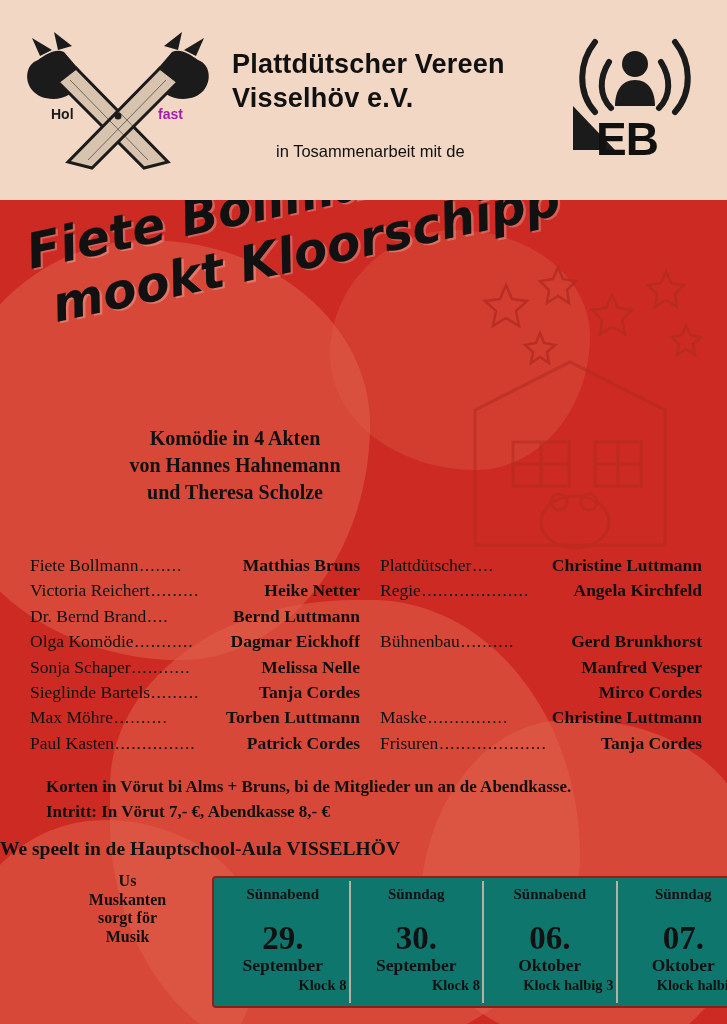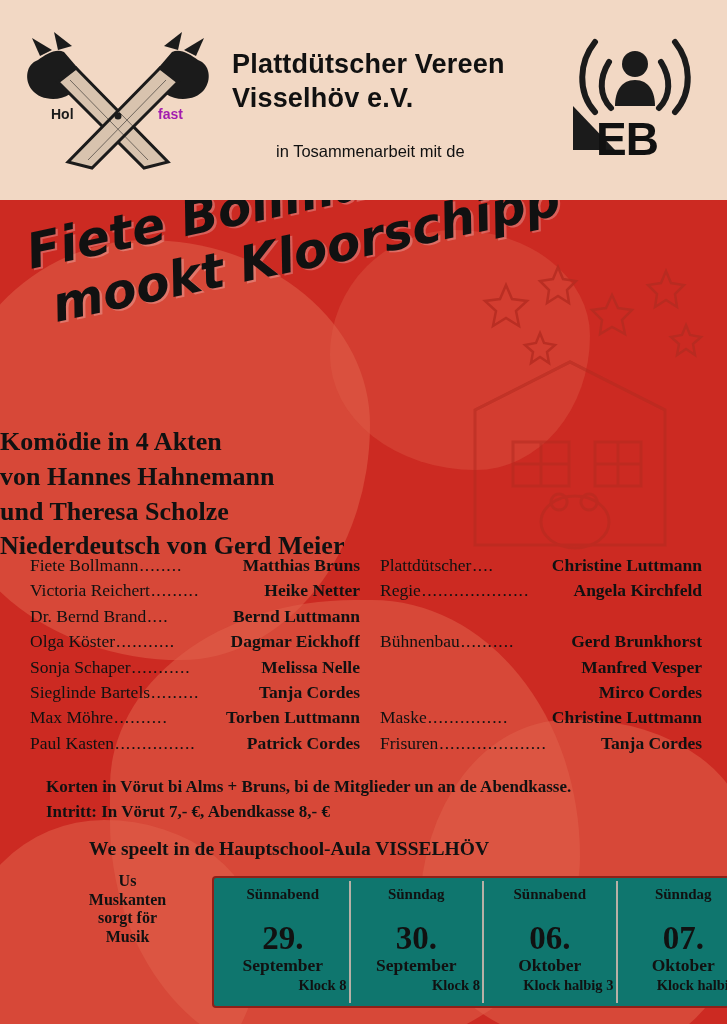--- a/index.html
+++ b/index.html
@@ -122,25 +122,25 @@
     line-height: 1.05;
     text-shadow: 2px 2px 0 rgba(255,255,255,0.25);
   }
   #title-wrap .tl2 { margin-top: 6px; margin-left: 14px; }
 
   
   #subtitle {
     position: absolute;
     left: 0; top: 225px;
     width: 470px;
-    text-align: left;
-    font-family: "Liberation Serif", serif;
-    font-weight: bold;
-    color: #111;
-    font-size: 26px;
+    text-align: center;
+    font-family: "Liberation Serif", serif;
+    font-weight: bold;
+    color: #111;
+    font-size: 20px;
     line-height: 1.34;
   }
 
   
   #cast {
     position: absolute;
     left: 0; top: 355px;
     width: 727px;
     height: 200px;
   }
@@ -180,21 +180,21 @@
     font-weight: bold;
     font-size: 17px;
     color: #111;
     line-height: 1.45;
   }
 
   #venue {
     position: absolute;
     left: 0; top: 638px;
     width: 578px;
-    text-align: center;
+    text-align: left;
     font-family: "Liberation Serif", serif;
     font-weight: bold;
     font-size: 19.5px;
     color: #111;
   }
 
   
   #music {
     position: absolute;
     left: 40px; top: 672px;
@@ -352,42 +352,41 @@
 
     <div id="title-wrap">
       <div class="tl tl1">Fiete Bollmann</div>
       <div class="tl tl2">mookt Kloorschipp</div>
     </div>
 
     <div id="subtitle">
       <div>Komödie in 4 Akten</div>
       <div>von Hannes Hahnemann</div>
       <div>und Theresa Scholze</div>
-      <div>Niederdeutsch von Gerd Meier</div>
     </div>
 
     <div id="cast">
       <div id="cast-left" class="cast-col">
         <div class="cast-row">
           <span class="role">Fiete Bollmann</span>
           <span class="dots">........</span>
           <span class="actor">Matthias Bruns</span>
         </div>
         <div class="cast-row">
           <span class="role">Victoria Reichert</span>
           <span class="dots">.........</span>
           <span class="actor">Heike Netter</span>
         </div>
         <div class="cast-row">
           <span class="role">Dr. Bernd Brand</span>
           <span class="dots">....</span>
           <span class="actor">Bernd Luttmann</span>
         </div>
         <div class="cast-row">
-          <span class="role">Olga Köster</span>
+          <span class="role">Olga Komödie</span>
           <span class="dots">...........</span>
           <span class="actor">Dagmar Eickhoff</span>
         </div>
         <div class="cast-row">
           <span class="role">Sonja Schaper</span>
           <span class="dots">...........</span>
           <span class="actor">Melissa Nelle</span>
         </div>
         <div class="cast-row">
           <span class="role">Sieglinde Bartels</span>

